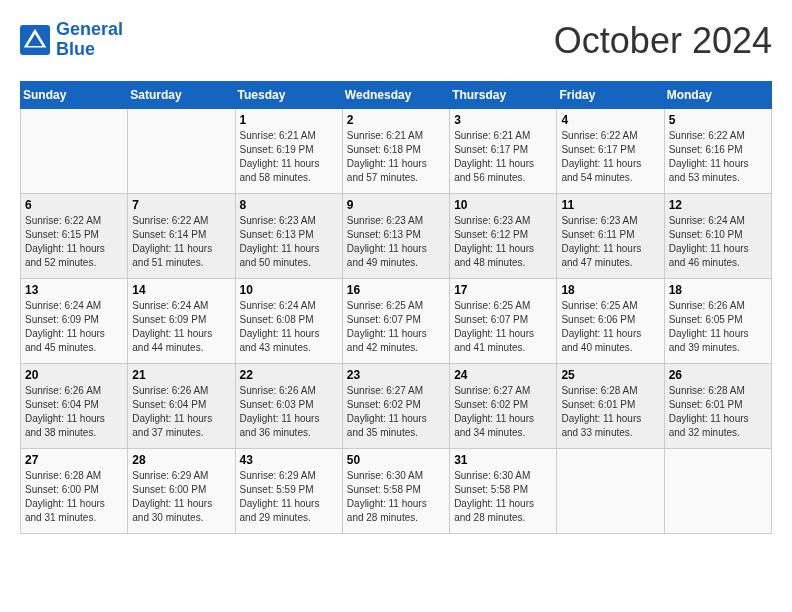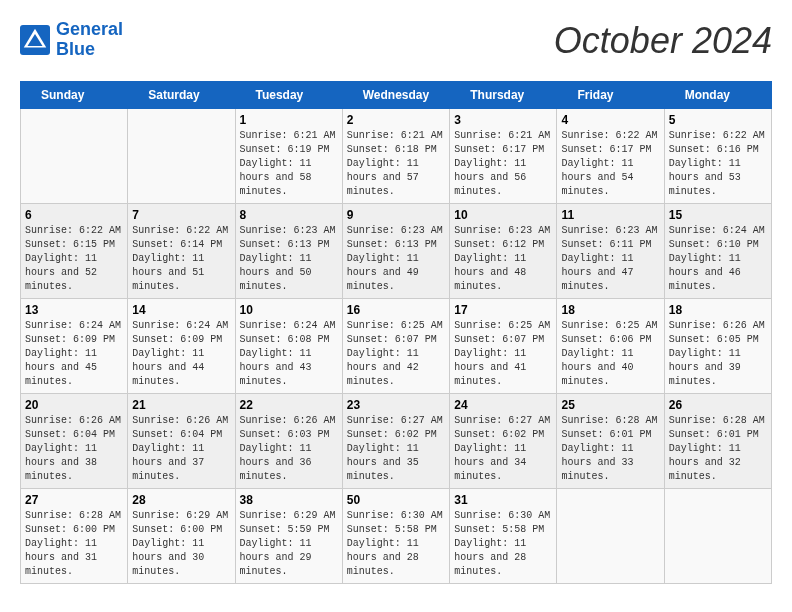--- a/index.html
+++ b/index.html
@@ -29,40 +29,39 @@
     }
     .logo-text span {
       color: #1565c0;
     }
     .logo-icon {
       width: 30px;
       height: 30px;
     }
     .title-section {
       text-align: left;
-      font-style: italic;
     }
     .month-title {
       font-size: 36px;
       font-weight: normal;
       color: #333;
     }
     .subtitle {
       font-size: 16px;
       color: #555;
     }
     table {
       width: 100%;
       border-collapse: collapse;
       font-size: 11px;
     }
     thead tr th {
       background-color: #1565c0;
       color: white;
-      padding: 6px 20px;
+      padding: 6px 2px;
       text-align: left;
       font-weight: bold;
       font-size: 12px;
       border: 1px solid #1565c0;
     }
     tbody tr td {
       border: 1px solid #ccc;
       vertical-align: top;
       padding: 4px;
       width: calc(100% / 7);
@@ -77,21 +76,20 @@
     }
     .day-num {
       font-weight: bold;
       font-size: 12px;
       margin-bottom: 2px;
     }
     .day-info {
       font-size: 10px;
       color: #333;
       line-height: 1.4;
-      font-family: Liberation Mono, monospace;
     }
   </style>
 </head>
 <body>
 
 <div class="header">
   <div class="logo">
     <svg class="logo-icon" viewBox="0 0 40 40">
       <rect x="0" y="0" width="40" height="40" fill="#1565c0" rx="4"></rect>
       <polygon points="20,5 35,30 5,30" fill="white"></polygon>
@@ -163,21 +161,21 @@
         </td>
         <td>
           <div class="day-num">10</div>
           <div class="day-info">Sunrise: 6:23 AM<br>Sunset: 6:12 PM<br>Daylight: 11 hours and 48 minutes.</div>
         </td>
         <td>
           <div class="day-num">11</div>
           <div class="day-info">Sunrise: 6:23 AM<br>Sunset: 6:11 PM<br>Daylight: 11 hours and 47 minutes.</div>
         </td>
         <td>
-          <div class="day-num">15</div>
+          <div class="day-num">12</div>
           <div class="day-info">Sunrise: 6:24 AM<br>Sunset: 6:10 PM<br>Daylight: 11 hours and 46 minutes.</div>
         </td>
       </tr>
       <tr>
         <td>
           <div class="day-num">13</div>
           <div class="day-info">Sunrise: 6:24 AM<br>Sunset: 6:09 PM<br>Daylight: 11 hours and 45 minutes.</div>
         </td>
         <td>
           <div class="day-num">14</div>
@@ -237,21 +235,21 @@
       <tr>
         <td>
           <div class="day-num">27</div>
           <div class="day-info">Sunrise: 6:28 AM<br>Sunset: 6:00 PM<br>Daylight: 11 hours and 31 minutes.</div>
         </td>
         <td>
           <div class="day-num">28</div>
           <div class="day-info">Sunrise: 6:29 AM<br>Sunset: 6:00 PM<br>Daylight: 11 hours and 30 minutes.</div>
         </td>
         <td>
-          <div class="day-num">38</div>
+          <div class="day-num">43</div>
           <div class="day-info">Sunrise: 6:29 AM<br>Sunset: 5:59 PM<br>Daylight: 11 hours and 29 minutes.</div>
         </td>
         <td>
           <div class="day-num">50</div>
           <div class="day-info">Sunrise: 6:30 AM<br>Sunset: 5:58 PM<br>Daylight: 11 hours and 28 minutes.</div>
         </td>
         <td>
           <div class="day-num">31</div>
           <div class="day-info">Sunrise: 6:30 AM<br>Sunset: 5:58 PM<br>Daylight: 11 hours and 28 minutes.</div>
         </td>

